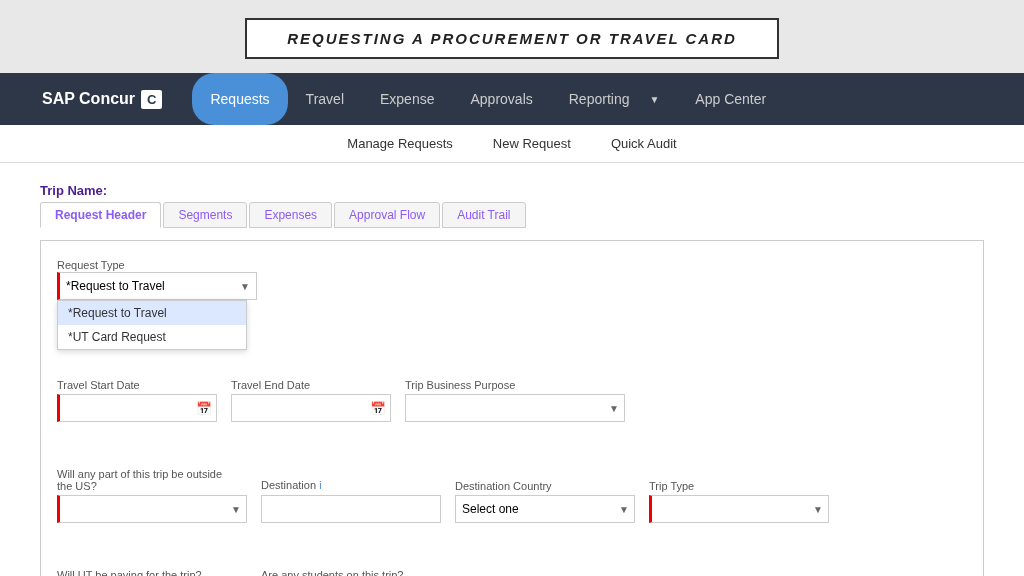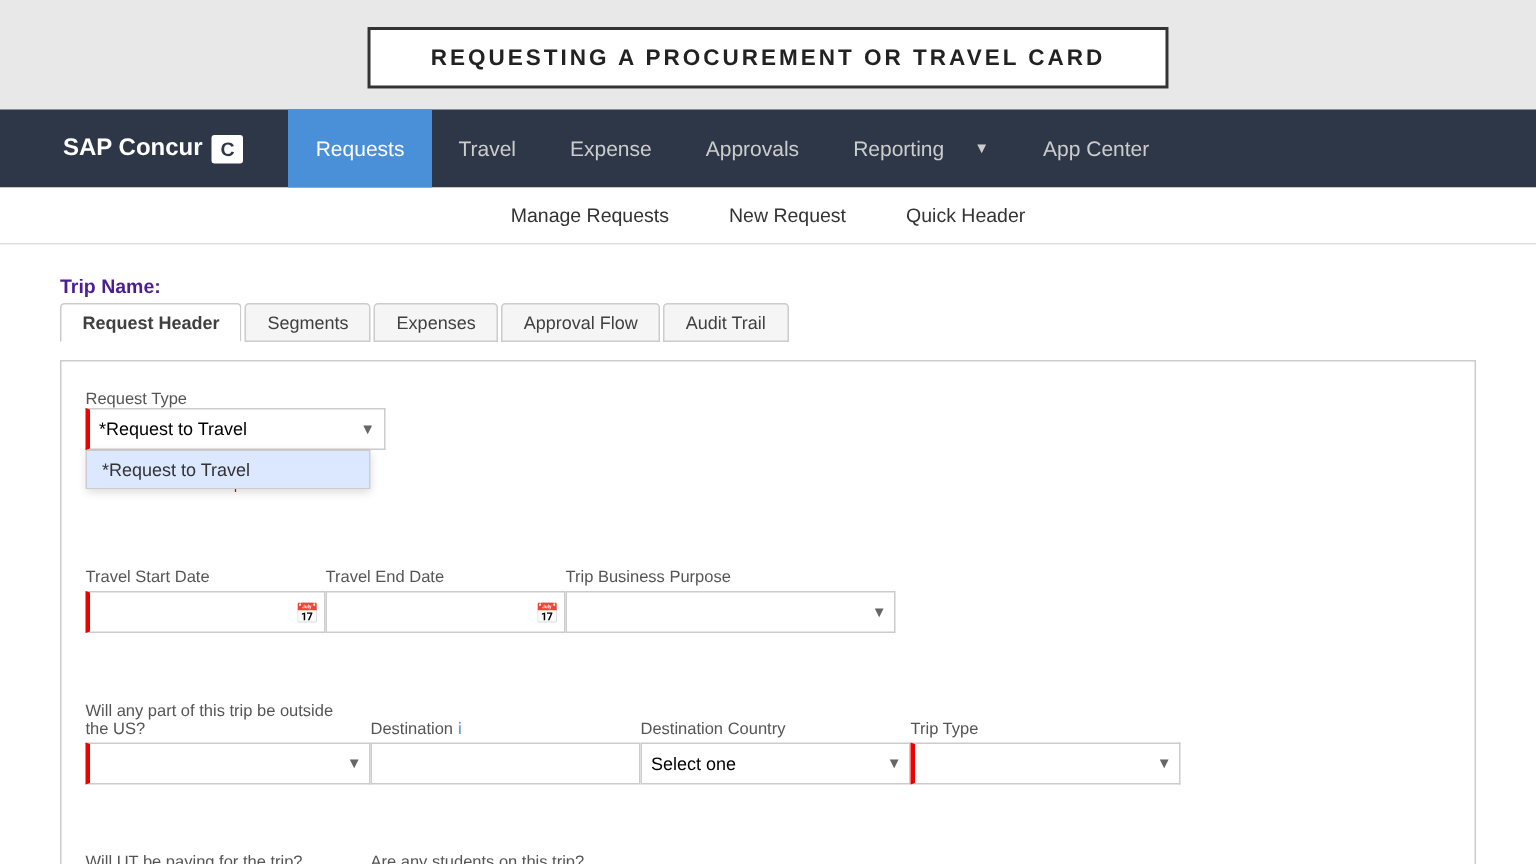--- a/index.html
+++ b/index.html
@@ -1,20 +1,21 @@
 <!DOCTYPE html>
 <html><head>
   <meta charset="utf-8">
   <style>
     * { box-sizing: border-box; margin: 0; padding: 0; }
     body { font-family: Arial, sans-serif; background: #e8e8e8; font-size: 13px; }
 
     .page-title-container {
       display: flex; justify-content: center; align-items: center;
       padding: 18px 0 14px 0;
+      font-style: italic;
     }
     .page-title-box {
       border: 2px solid #333; padding: 10px 40px;
       letter-spacing: 2px; font-size: 15px; font-weight: 600;
       color: #222; text-transform: uppercase; background: #fff;
     }
 
     
     .navbar {
       background: #2d3748; display: flex; align-items: center;
@@ -27,21 +28,21 @@
     .brand-icon {
       background: #fff; color: #2d3748; font-weight: bold;
       padding: 2px 6px; font-size: 13px; border-radius: 2px;
     }
     .nav-items { display: flex; align-items: center; gap: 0; }
     .nav-item {
       color: #ccc; padding: 0 18px; height: 52px;
       display: flex; align-items: center; cursor: pointer;
       font-size: 14px; white-space: nowrap;
     }
-    .nav-item.active { background: #4a90d9; color: #fff; }
+    .nav-item.active { background: #4a90d9; color: #fff; border-radius: 22px; }
     .nav-item-dropdown { display: flex; align-items: center; gap: 20px; }
     .caret { font-size: 10px; }
 
     
     .subnav {
       background: #fff; border-bottom: 1px solid #ddd;
       display: flex; align-items: center; gap: 0;
       padding: 0 20px; height: 38px;
       justify-content: center;
     }
@@ -62,30 +63,30 @@
     .trip-name-label {
       font-weight: bold; color: #4c1d95; font-size: 13px;
       margin-bottom: 4px;
     }
 
     
     .tabs { display: flex; gap: 2px; margin-bottom: 12px; }
     .tab {
       padding: 5px 14px; border: 1px solid #ccc;
       background: #f5f5f5; cursor: pointer; font-size: 12px;
-      color: #404040; border-radius: 3px 3px 0 0;
+      color: #8b5cf6; border-radius: 3px 3px 0 0;
     }
     .tab.active { background: #fff; border-bottom-color: #fff; font-weight: bold; }
 
     
     .form-section {
       border: 1px solid #ccc; padding: 16px; background: #fff;
     }
 
-    .form-row { display: flex; margin-bottom: 14px; align-items: flex-end; margin-top: 46px; }
+    .form-row { display: flex; gap: 14px; margin-bottom: 14px; align-items: flex-end; margin-top: 46px; }
     .form-group { display: flex; flex-direction: column; gap: 3px; }
     .form-group label { font-size: 11px; color: #555; }
     .form-group select, .form-group input {
       border: 1px solid #ccc; padding: 4px 6px;
       font-size: 12px; background: #fff; height: 28px;
     }
 
     .field-required { border-left: 3px solid #e00 !important; }
 
     
@@ -164,21 +165,21 @@
 </nav>
 
 <div class="subnav">
   <div class="subnav-item">
     <span>Manage Requests</span>
   </div>
   <div class="subnav-item">
     <span>New Request</span>
   </div>
   <div class="subnav-item">
-    <span>Quick Header</span>
+    <span>Quick Audit</span>
   </div>
 </div>
 
 <div class="main-content">
 
   <div class="trip-name-label">Trip Name:</div>
 
   <div class="tabs">
     <div class="tab active">
       <span>Request Header</span>
@@ -203,20 +204,21 @@
       <div class="form-group" style="display:inline-block;">
         <label>Request Type</label>
         <div class="dropdown-open" style="position:relative;">
           <div style="display:flex;align-items:center;border:1px solid #ccc;background:#fff;width:200px;height:28px;padding:0 6px;cursor:pointer;border-left:3px solid #e00;">
             <span style="flex:1;font-size:12px;">*Request to Travel</span>
             <span style="font-size:10px;color:#666;">▼</span>
           </div>
 
           <div class="dropdown-list">
             <div class="dropdown-list-item selected">*Request to Travel</div>
+            <div class="dropdown-list-item">*UT Card Request</div>
           </div>
         </div>
         
         <div style="margin-top:6px; text-align:center; width:200px;">
           <span class="red-arrow">↑</span>
         </div>
       </div>
     </div>
 
     <div class="form-row" style="margin-bottom:14px;">

